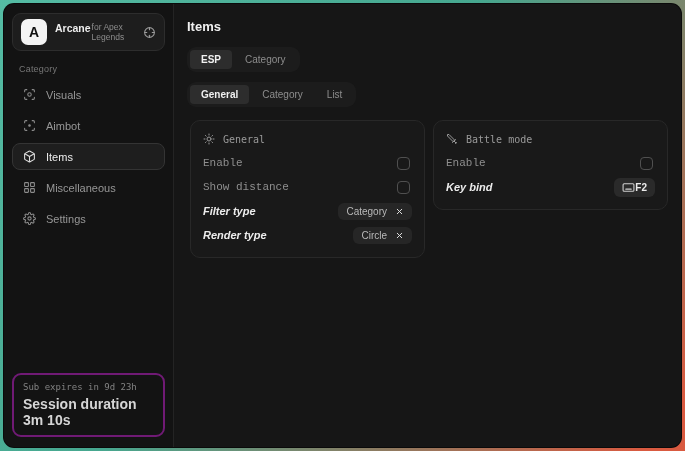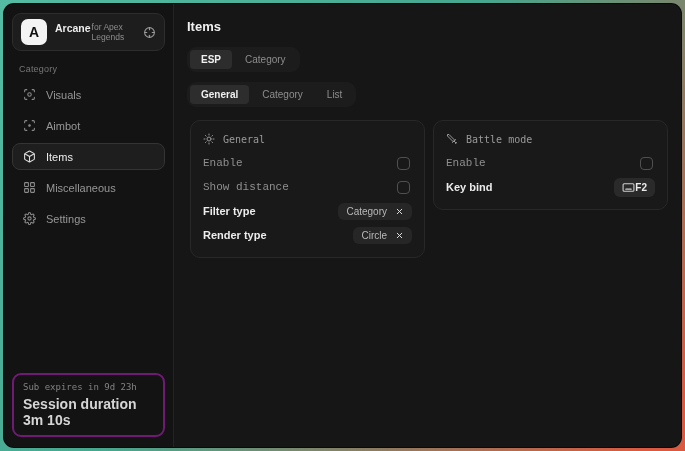--- a/index.html
+++ b/index.html
@@ -75,21 +75,21 @@
   }
   .panel-header {
     display:flex; align-items:center; gap:8px;
     color:#9a9a9a; font-family:"DejaVu Sans Mono",monospace;
     font-size:10px; margin:3px 0 6px 0;
   }
   .panel-header .pico { display:flex; color:#9a9a9a; }
   .row { display:flex; align-items:center; justify-content:space-between; min-height:24px; }
   .row-label { font-size:11px; }
   .row-label.dim { color:#8f8f8f;font-family:Liberation Mono, monospace; }
-  .row-label.bright { color:#ececec; font-weight:bold; }
+  .row-label.bright { color:#ececec; font-weight:bold;font-style:italic; }
   .checkbox {
     width:13px; height:13px; margin-right:2px;
     border:1.5px solid #505050; border-radius:4px;
     background:transparent; cursor:pointer;
   }
   .chip {
     display:flex; align-items:center; gap:8px;
     background:#262626; border-radius:6px;
     padding:3px 8px; cursor:pointer;
   }

